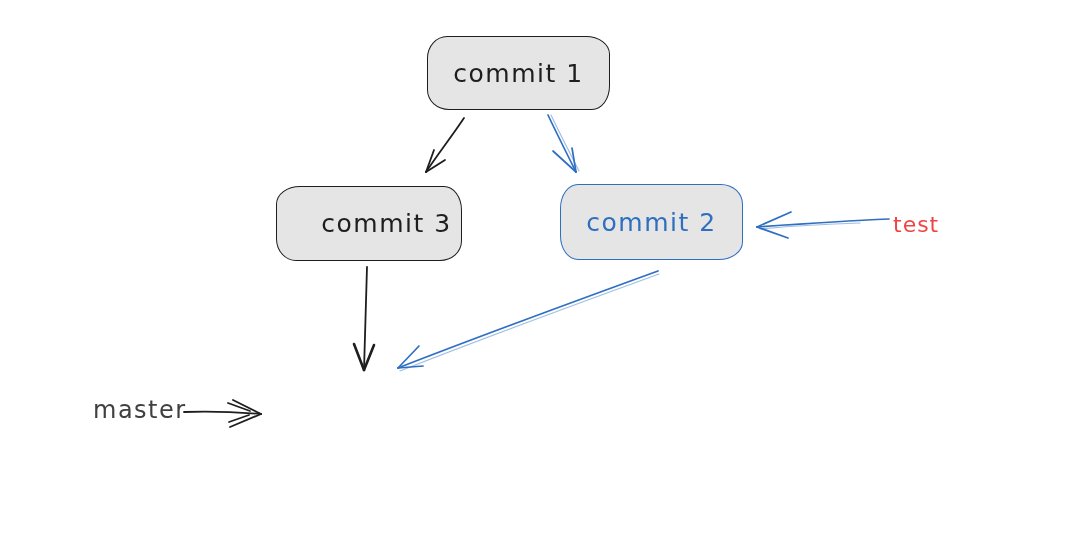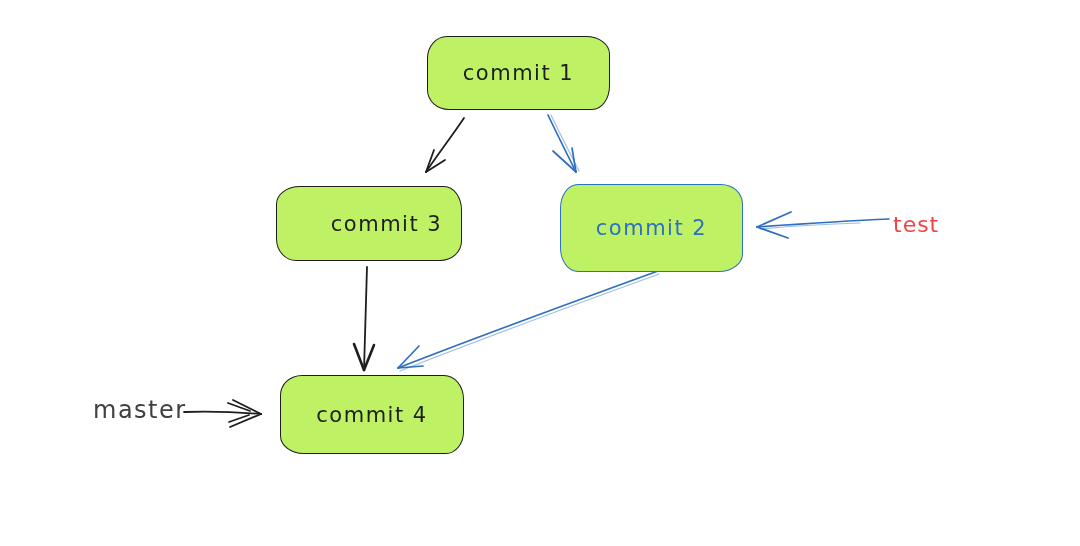--- a/index.html
+++ b/index.html
@@ -18,37 +18,37 @@
   #edges-svg {
     position: absolute;
     left: 0; top: 0;
     width: 1080px; height: 546px;
   }
   .node {
     position: absolute;
     display: flex;
     align-items: center;
     justify-content: center;
-    background: #bef264;
+    background: #e5e5e5;
     box-sizing: border-box;
-    font-size: 21px;
+    font-size: 25px;
     letter-spacing: 1.5px;
     color: #1e1e1e;
     border: 1.7px solid #1e1e1e;
     text-align: right;
   }
   
   .node.r1 { border-radius: 20px 24px 18px 22px / 22px 18px 24px 20px; }
   .node.r2 { border-radius: 24px 18px 22px 20px / 18px 24px 20px 22px; }
   .node.r3 { border-radius: 18px 22px 24px 18px / 24px 20px 18px 24px; }
   .node.r4 { border-radius: 22px 20px 18px 24px / 20px 24px 22px 18px; }
 
   #node-commit-1 { left: 427px; top: 36px;  width: 183px; height: 74px; }
   #node-commit-3 { left: 276px; top: 186px; width: 186px; height: 75px; padding-left: 35px; }
-  #node-commit-2 { left: 560px; top: 184px; width: 183px; height: 88px;
+  #node-commit-2 { left: 560px; top: 184px; width: 183px; height: 76px;
                    border-color: #2f6fc1; color: #2f6fc1; }
   #node-commit-4 { left: 280px; top: 375px; width: 184px; height: 79px; }
 
   .node-label { pointer-events: none; }
 
   .branch-label {
     position: absolute;
     white-space: nowrap;
   }
   #label-test {
@@ -122,21 +122,18 @@
   </div>
 
   <div class="node r2" id="node-commit-3">
     <span class="node-label">commit 3</span>
   </div>
 
   <div class="node r3" id="node-commit-2">
     <span class="node-label">commit 2</span>
   </div>
 
-  <div class="node r4" id="node-commit-4">
-    <span class="node-label">commit 4</span>
-  </div>
 
   <div class="branch-label" id="label-test">test</div>
 
   <div class="branch-label" id="label-master">master</div>
 
 </div>
 
 </body></html>

